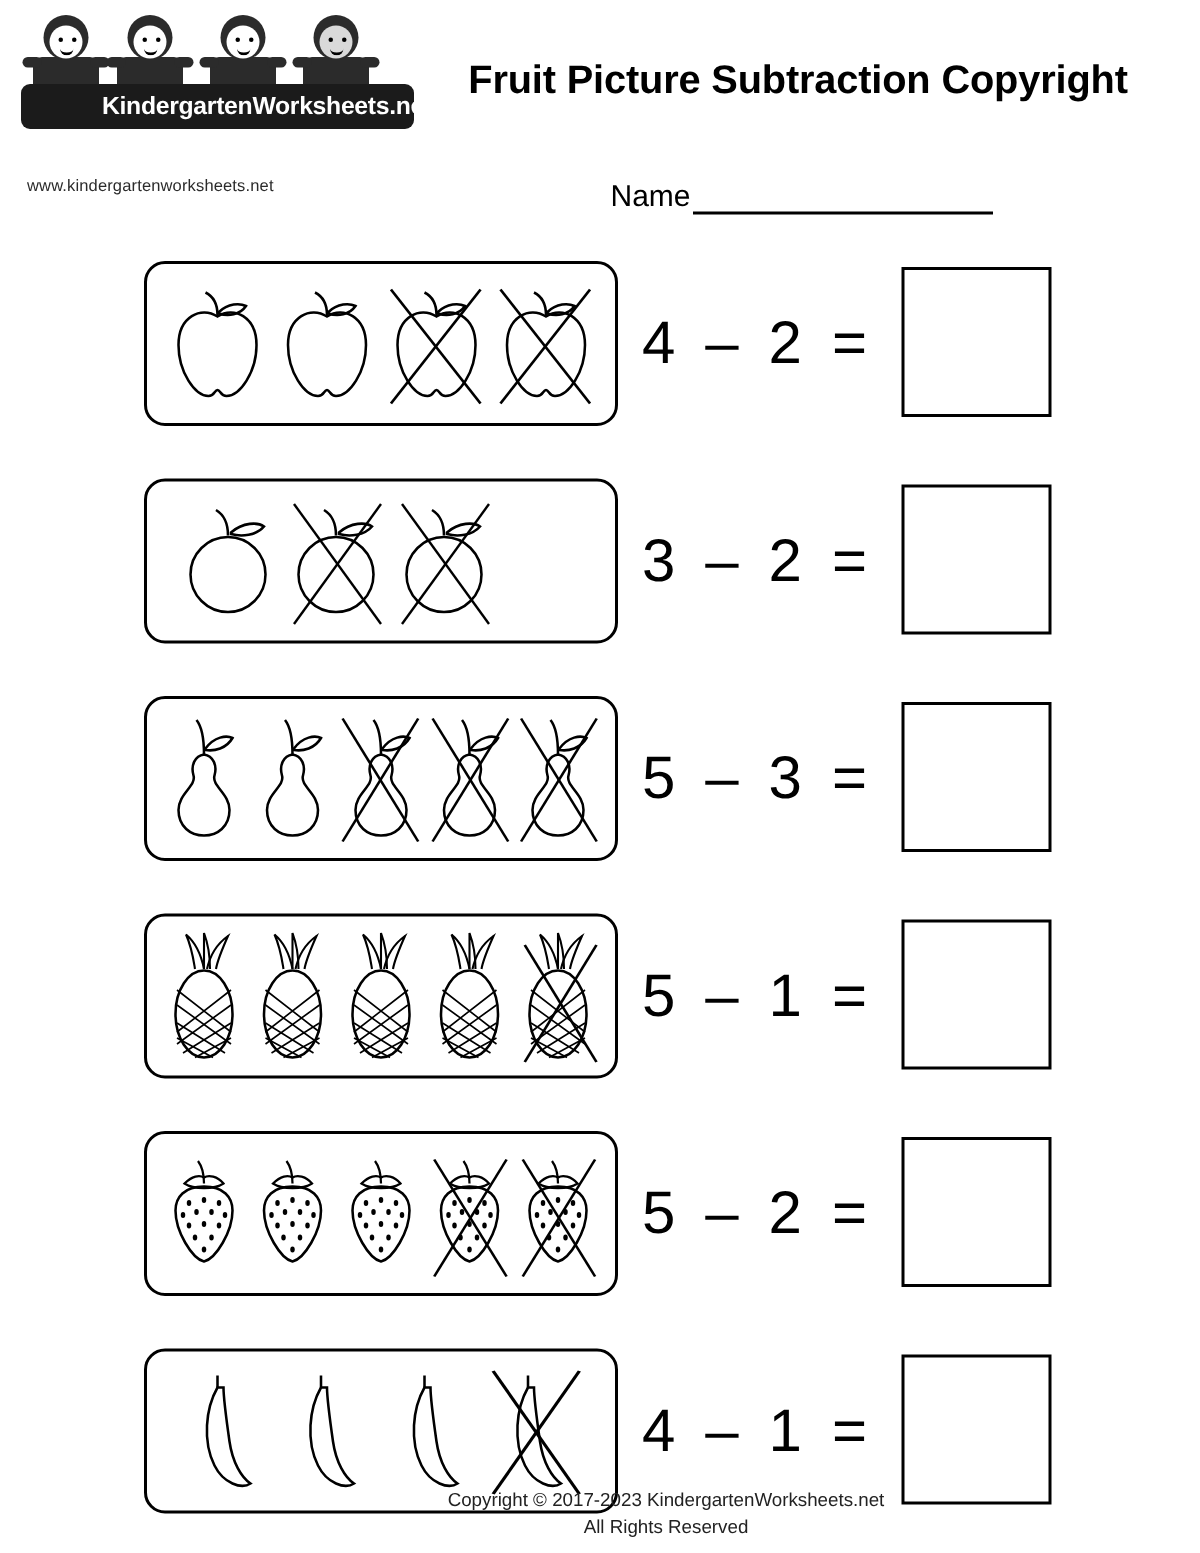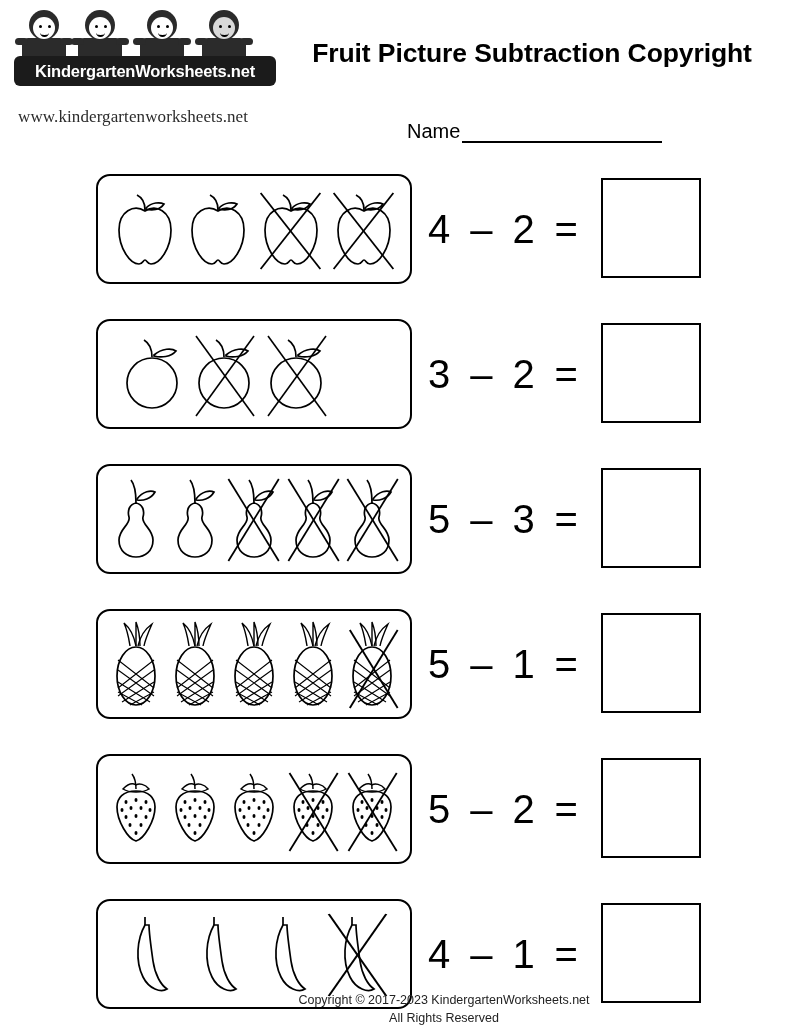--- a/index.html
+++ b/index.html
@@ -101,29 +101,29 @@
     left: 0; top: 46px;
     width: 262px;
     height: 30px;
     line-height: 30px;
     text-align: center;
     color: #fff;
     font-size: 16.5px;
     font-weight: bold;
     letter-spacing: -0.2px;
     white-space: nowrap;
+    padding-left: 33px;
   }
   .site-url {
     position: absolute;
     left: 18px;
-    top: 107px;
-    font-size: 17px;
+    top: 118px;
+    font-size: 11px;
     color: #2b2b2b;
     letter-spacing: 0.1px;
-    font-family: Liberation Serif, serif;
   }
   .title {
     position: absolute;
     left: 276px;
     top: 38px;
     width: 512px;
     text-align: center;
     font-size: 26.5px;
     font-weight: bold;
     letter-spacing: -0.1px;

